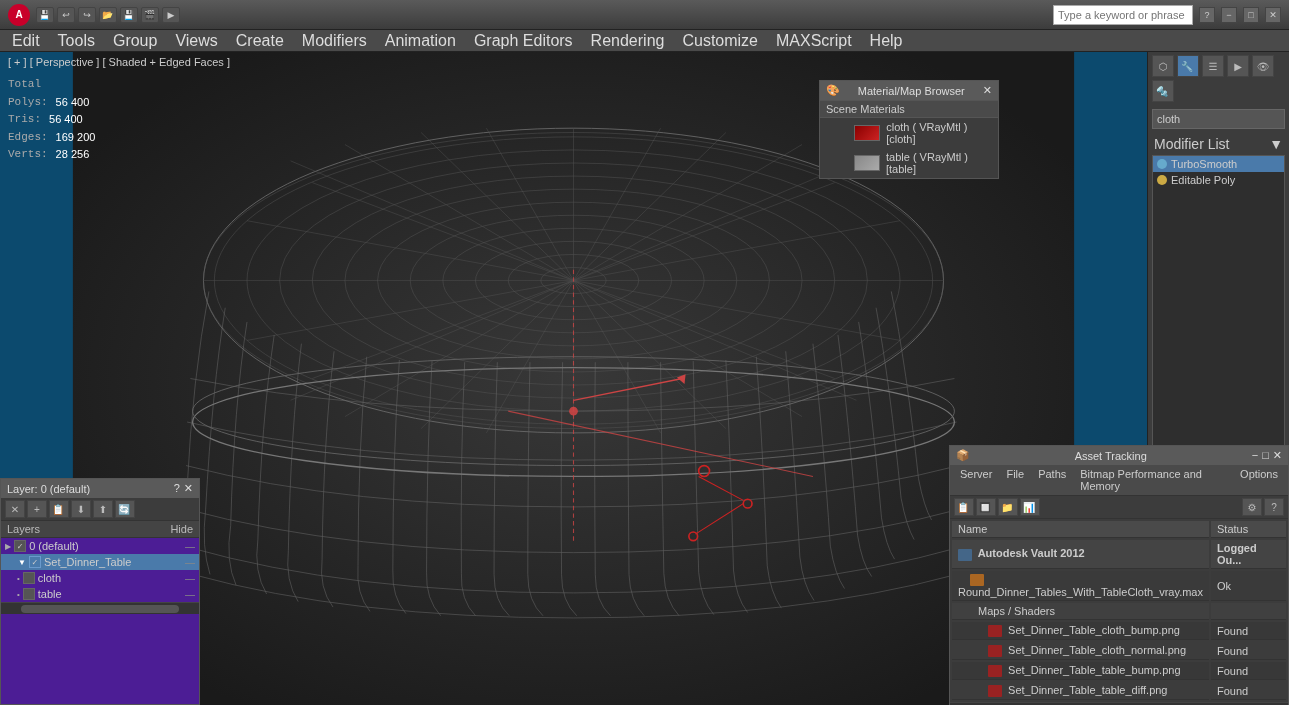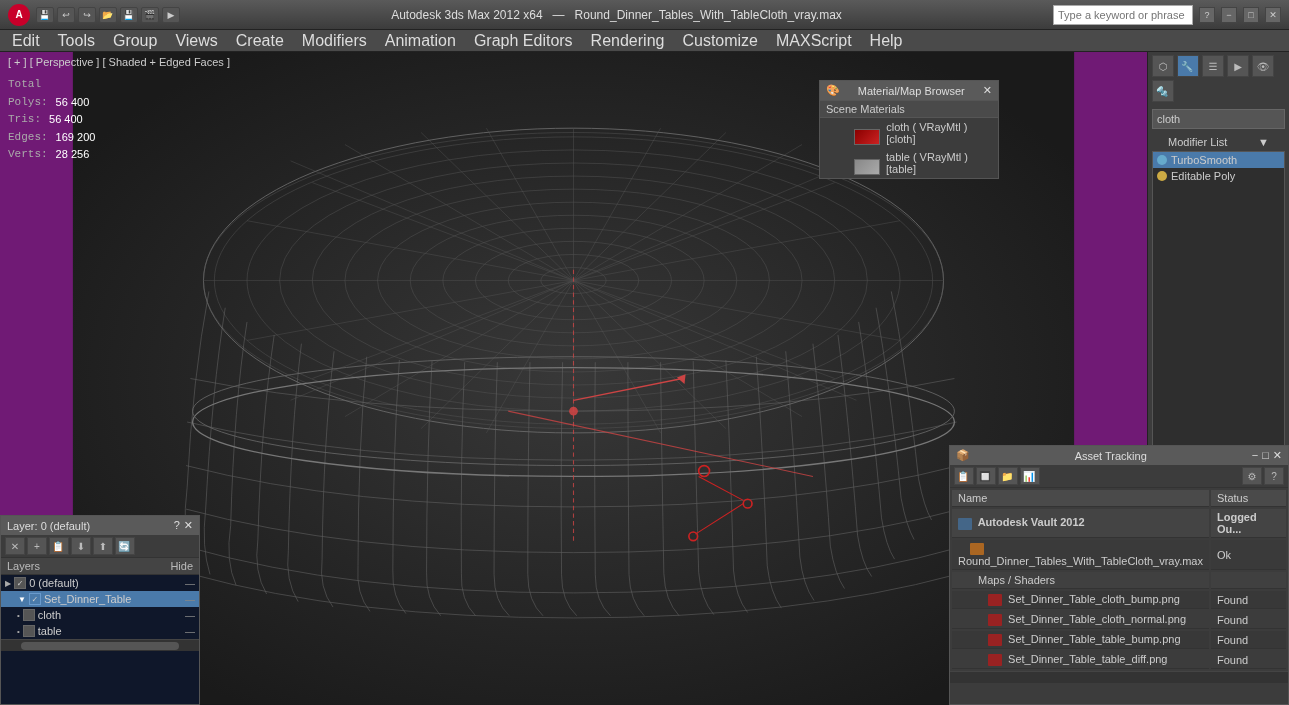--- a/index.html
+++ b/index.html
@@ -111,21 +111,21 @@
 
     
     #main-area {
       display: flex;
       height: calc(705px - 30px - 22px);
     }
 
     
     #viewport {
       flex: 1;
-      background: #701a75;
+      background: #0c4a6e;
       position: relative;
       overflow: hidden;
     }
     #viewport-label {
       position: absolute;
       top: 4px;
       left: 8px;
       font-size: 11px;
       color: #ccc;
       z-index: 10;
@@ -165,22 +165,22 @@
     #rp-search input {
       width: 100%;
       height: 20px;
       background: #555;
       border: 1px solid #666;
       color: #ccc;
       padding: 0 4px;
       font-size: 11px;
     }
     #modifier-list-label {
-      padding: 3px 20px;
-      font-size: 11px;
+      padding: 3px 6px;
+      font-size: 14px;
       color: #ccc;
       background: #3c3c3c;
       display: flex;
       justify-content: space-between;
       align-items: center;
     }
     #modifier-list {
       flex: 1;
       background: #2e2e2e;
       border: 1px solid #555;
@@ -285,21 +285,21 @@
     #mat-browser-section {
       background: #4a4a4a;
       padding: 2px 6px;
       font-size: 11px;
       color: #ccc;
       border-top: 1px solid #555;
       border-bottom: 1px solid #555;
     }
     .mat-item {
       display: flex;
-      align-items: flex-end;
+      align-items: center;
       padding: 3px 6px;
       gap: 6px;
       cursor: pointer;
       margin-left: 28px;
     }
     .mat-swatch {
       width: 28px;
       height: 16px;
       border: 1px solid #666;
     }
@@ -401,22 +401,22 @@
     .at-icon.blue { background: #468; }
     .at-icon.orange { background: #a62; }
     .at-icon.red { background: #922; }
 
     
     #layer-panel {
       position: absolute;
       bottom: 0;
       left: 0;
       width: 200px;
-      height: 190px;
-      background: #0f172a;
+      height: 227px;
+      background: #4c1d95;
       border: 1px solid #555;
       z-index: 100;
     }
     #lp-header {
       background: #5a5a5a;
       padding: 3px 6px;
       display: flex;
       justify-content: space-between;
       align-items: center;
       font-size: 11px;
@@ -526,25 +526,20 @@
     <div id="app-logo">A</div>
     <div id="title-icons">
       <span class="title-icon-btn">💾</span>
       <span class="title-icon-btn">↩</span>
       <span class="title-icon-btn">↪</span>
       <span class="title-icon-btn">📂</span>
       <span class="title-icon-btn">💾</span>
       <span class="title-icon-btn">🎬</span>
       <span class="title-icon-btn">▶</span>
     </div>
-  </div>
-  <div id="title-center">
-    <span>Autodesk 3ds Max 2012 x64</span>
-    &nbsp;&nbsp;—&nbsp;&nbsp;
-    <span>Round_Dinner_Tables_With_TableCloth_vray.max</span>
   </div>
   <div id="title-right">
     <input type="text" id="search-box" class="search-box" placeholder="Type a keyword or phrase" style="">
     <span class="win-btn">?</span>
     <span class="win-btn">−</span>
     <span class="win-btn">□</span>
     <span class="win-btn">✕</span>
   </div>
 </div>
 
@@ -817,20 +812,27 @@
 
 <div id="asset-tracking">
   <div id="at-header">
     <span>📦</span>
     <span>Asset Tracking</span>
     <div style="display:flex;gap:4px;">
       <span>−</span>
       <span>□</span>
       <span>✕</span>
     </div>
+  </div>
+  <div id="at-menubar">
+    <span class="at-menu">Server</span>
+    <span class="at-menu">File</span>
+    <span class="at-menu">Paths</span>
+    <span class="at-menu">Bitmap Performance and Memory</span>
+    <span class="at-menu">Options</span>
   </div>
   <div id="at-toolbar">
     <div class="at-tb-btn">📋</div>
     <div class="at-tb-btn">🔲</div>
     <div class="at-tb-btn">📁</div>
     <div class="at-tb-btn">📊</div>
     <div style="flex:1;"></div>
     <div class="at-tb-btn">⚙</div>
     <div class="at-tb-btn">?</div>
   </div>

